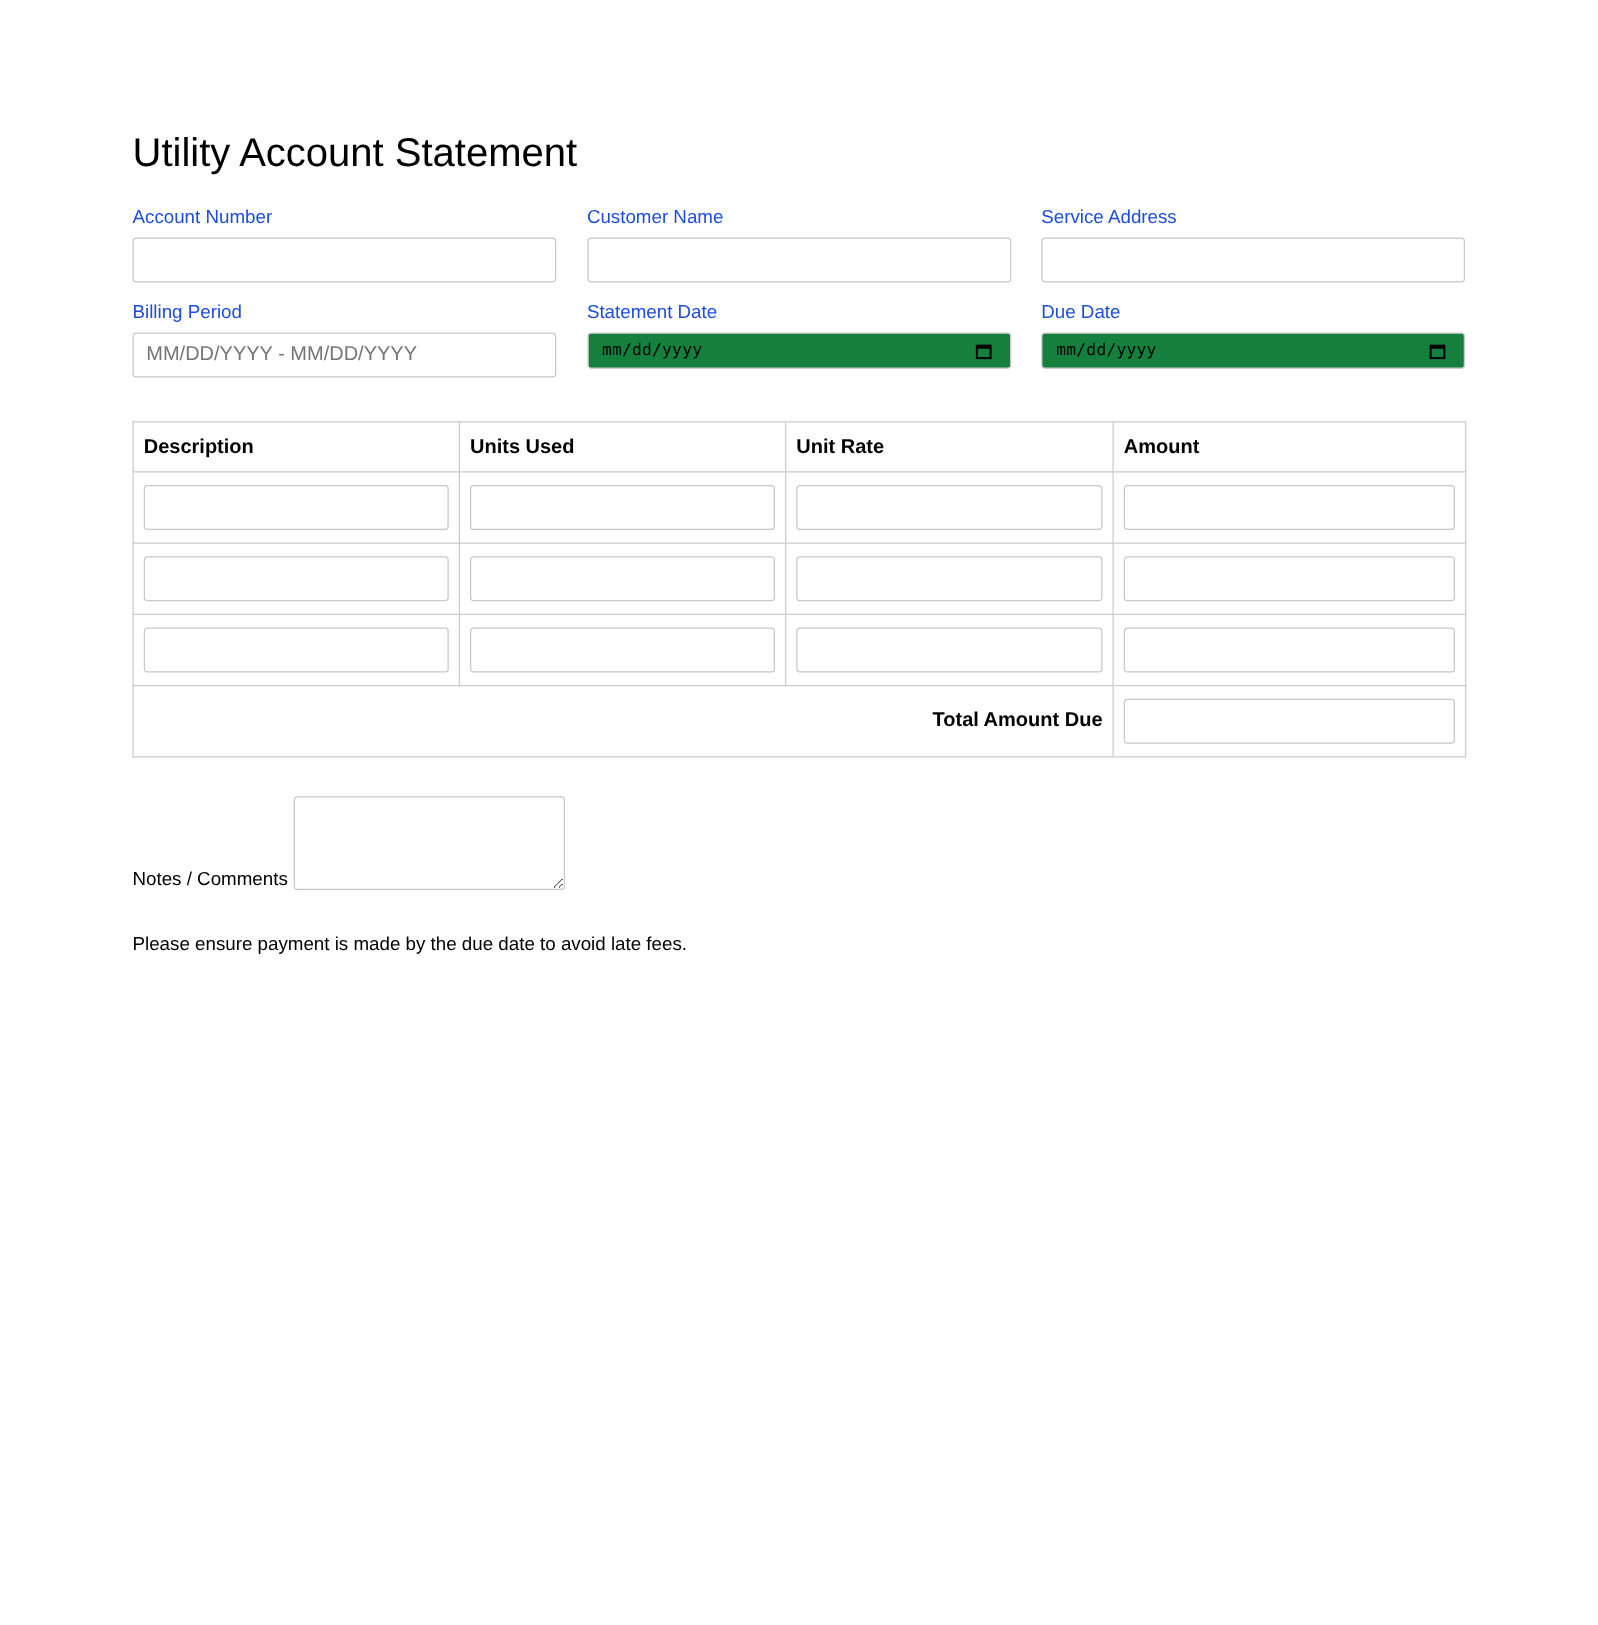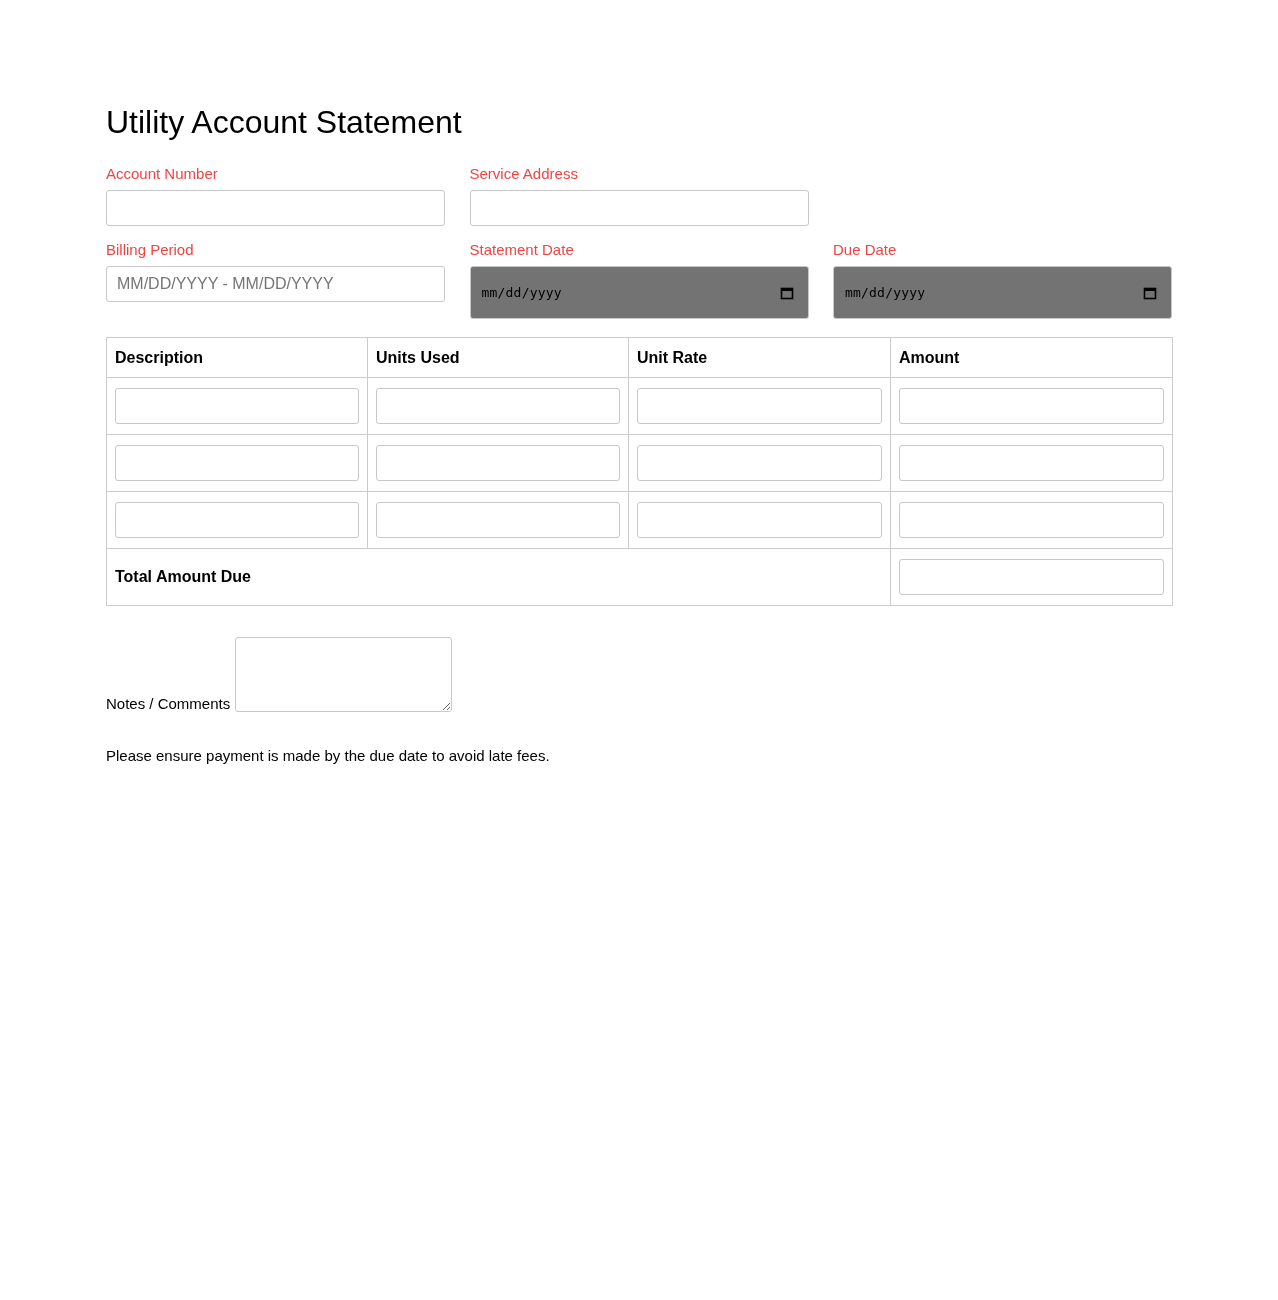--- a/index.html
+++ b/index.html
@@ -36,46 +36,46 @@
       grid-template-columns: 339px 339px 339px;
       column-gap: 24.5px;
     }
     .row1 { top: 165px; }
     .row2 { top: 241px; }
     .field label {
       display: block;
       font-size: 15px;
       line-height: 18px;
       margin-bottom: 7px;
-      color: #ef4444;
+      color: #1d4ed8;
     }
     .field input {
       display: block;
       width: 100%;
       height: 36px;
       border: 1px solid #c8c8c8;
       border-radius: 3px;
       font-size: 16px;
       padding: 0 10px;
       font-family: "Liberation Sans", sans-serif;
       color: #8b5cf6;
       background: #fff;
       outline: none;
     }
     .field input::placeholder { color: #757575; }
     .date-input {
       width: 100%;
-      height: 53px;
+      height: 29px;
       border: 1px solid #c8c8c8;
       border-radius: 3px;
       display: flex;
       align-items: center;
       justify-content: space-between;
       padding: 0 14px 0 11px;
-      background: #737373;
+      background: #15803d;
       cursor: text;
     }
     .date-input .date-text {
       font-family: "DejaVu Sans Mono", "Liberation Mono", monospace;
       font-size: 13px;
       color: #000;
       letter-spacing: 0.2px;
     }
     .cal-icon {
       width: 14px;
@@ -113,20 +113,21 @@
       height: 36px;
       border: 1px solid #c8c8c8;
       border-radius: 3px;
       padding: 0 8px;
       font-size: 15px;
       font-family: "Liberation Sans", sans-serif;
       background: #fff;
       outline: none;
     }
     td.total-label {
+      text-align: right;
       font-weight: bold;
       font-size: 16px;
       margin-top: 11px;
     }
 
     .notes {
       position: absolute;
       top: 637px;
       left: 0;
       display: flex;
@@ -161,20 +162,24 @@
 </head>
 <body>
 
 <div class="page">
 
   <h1>Utility Account Statement</h1>
 
   <div class="grid row1">
     <div class="field">
       <label>Account Number</label>
+      <input type="text" value="" style="">
+    </div>
+    <div class="field">
+      <label>Customer Name</label>
       <input type="text" value="" style="">
     </div>
     <div class="field">
       <label>Service Address</label>
       <input type="text" value="" style="">
     </div>
   </div>
 
   <div class="grid row2">
     <div class="field">

